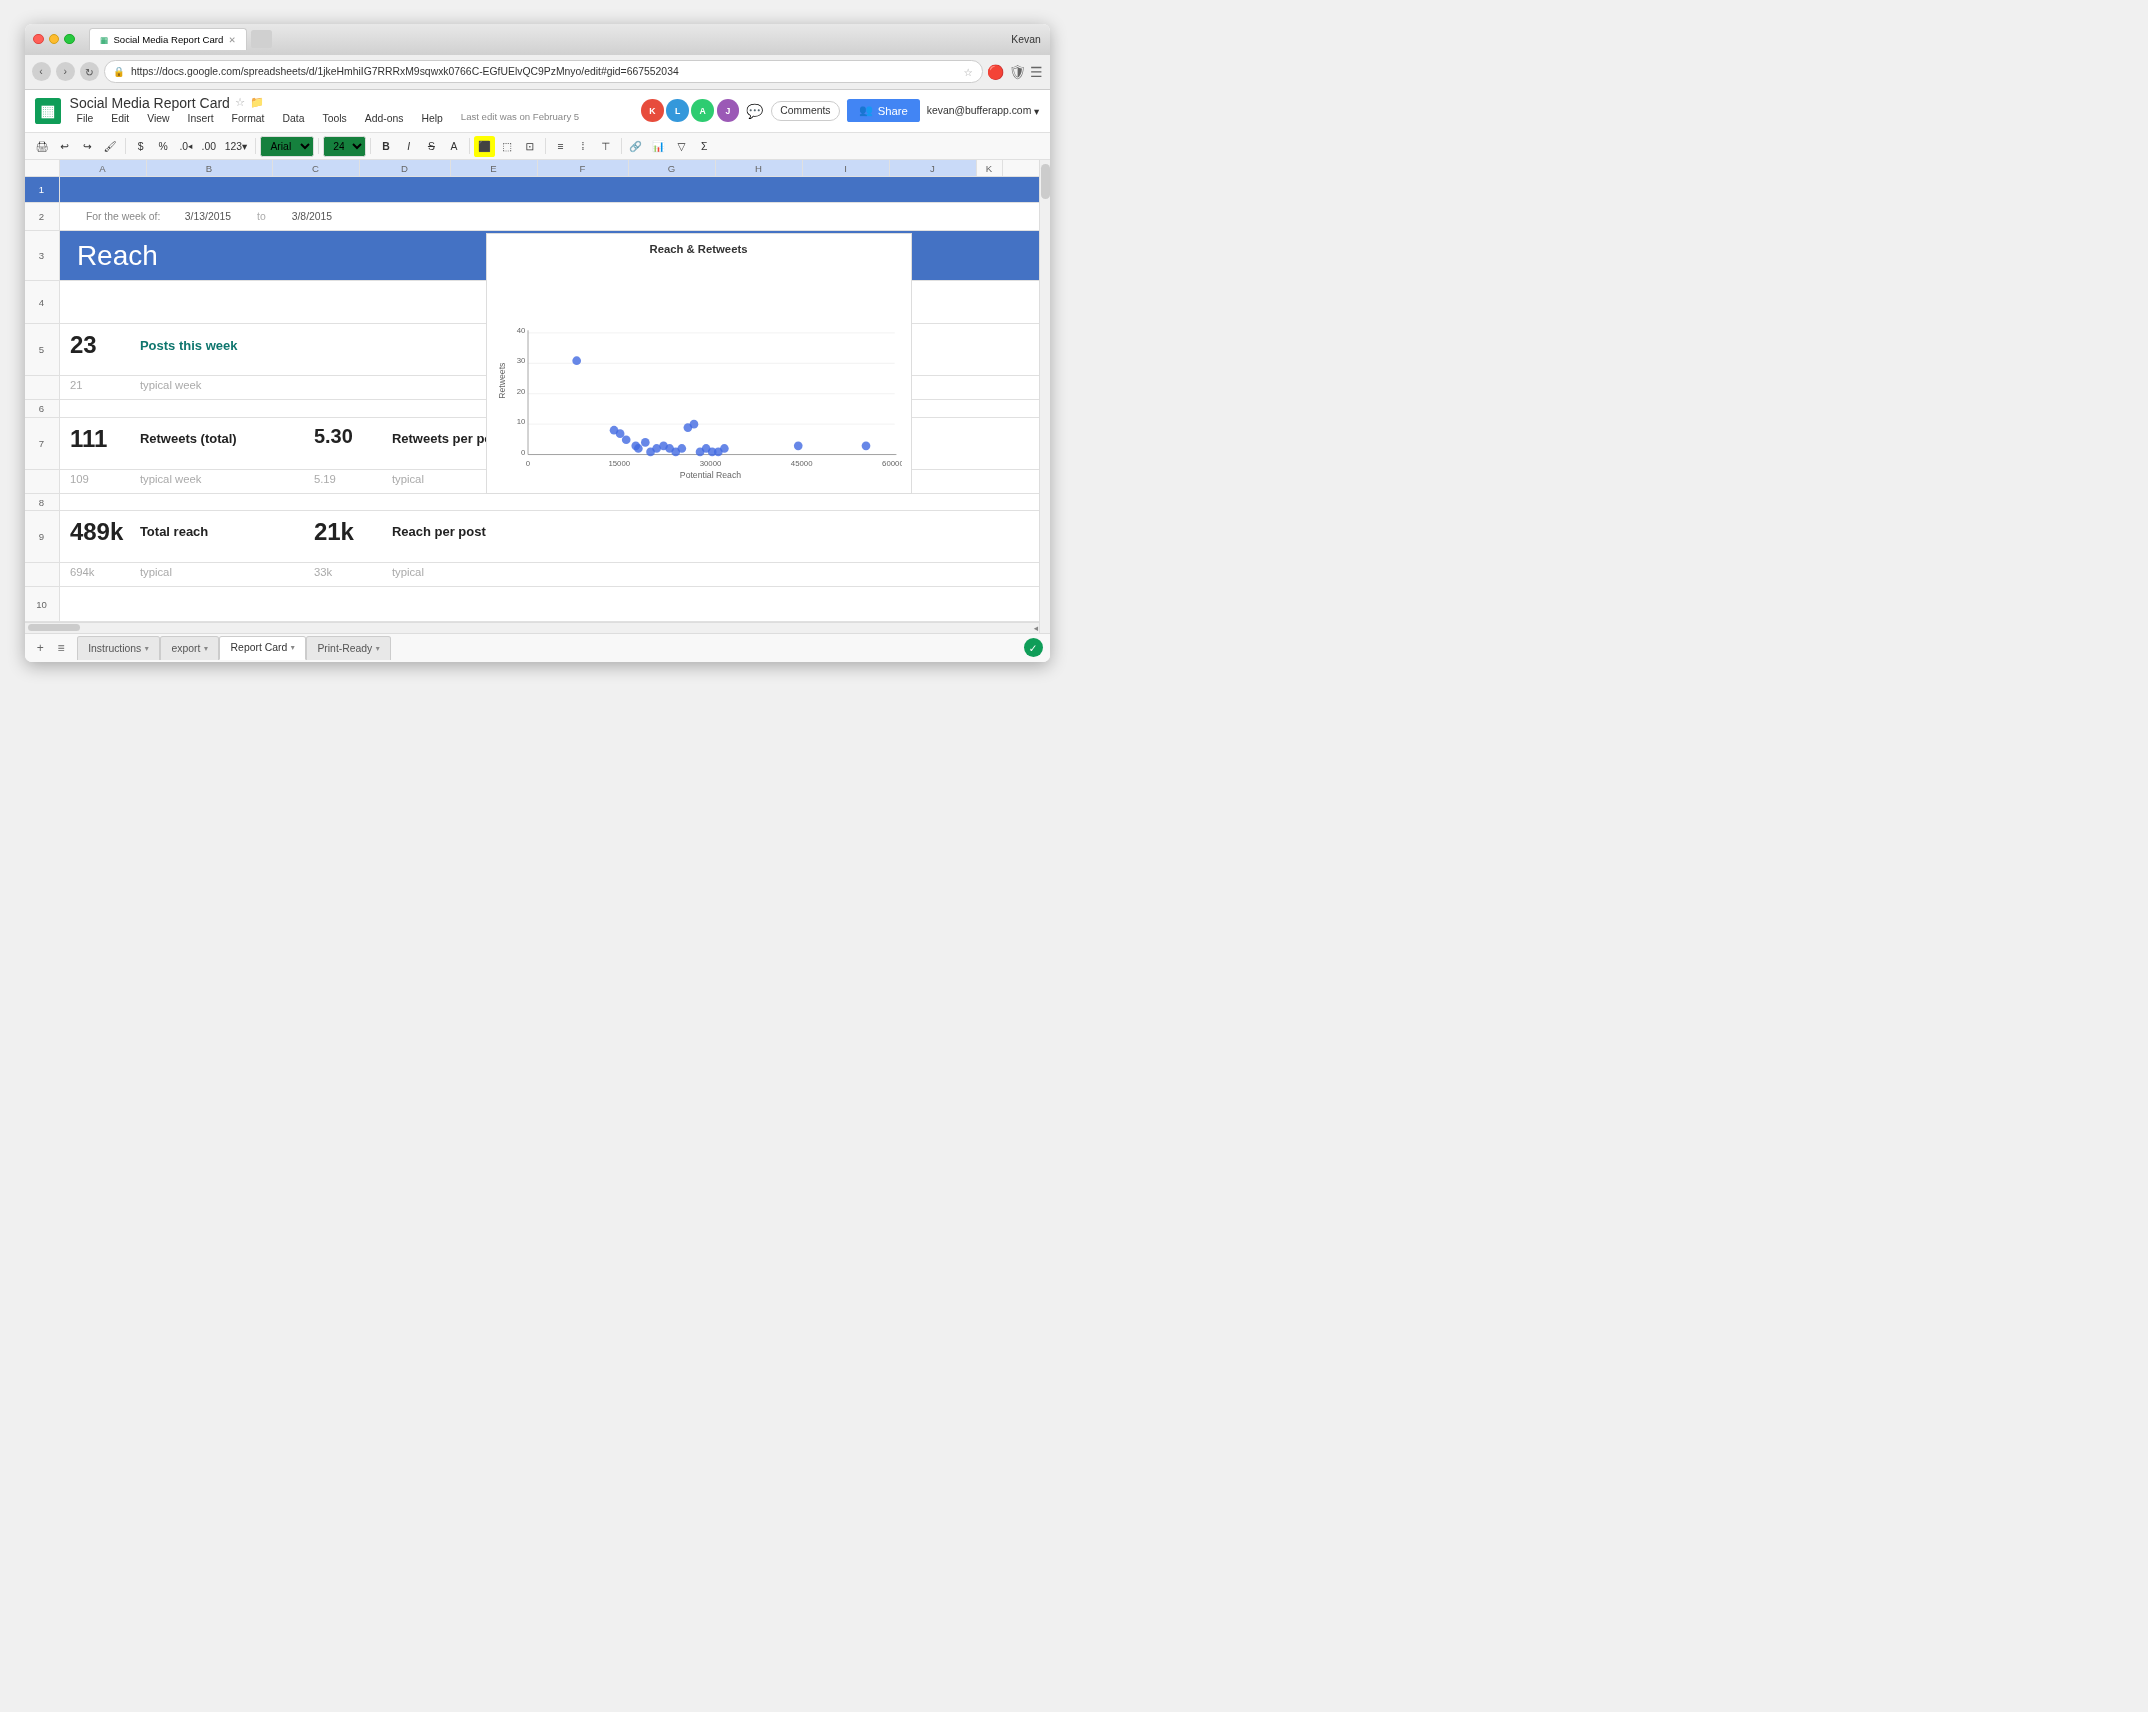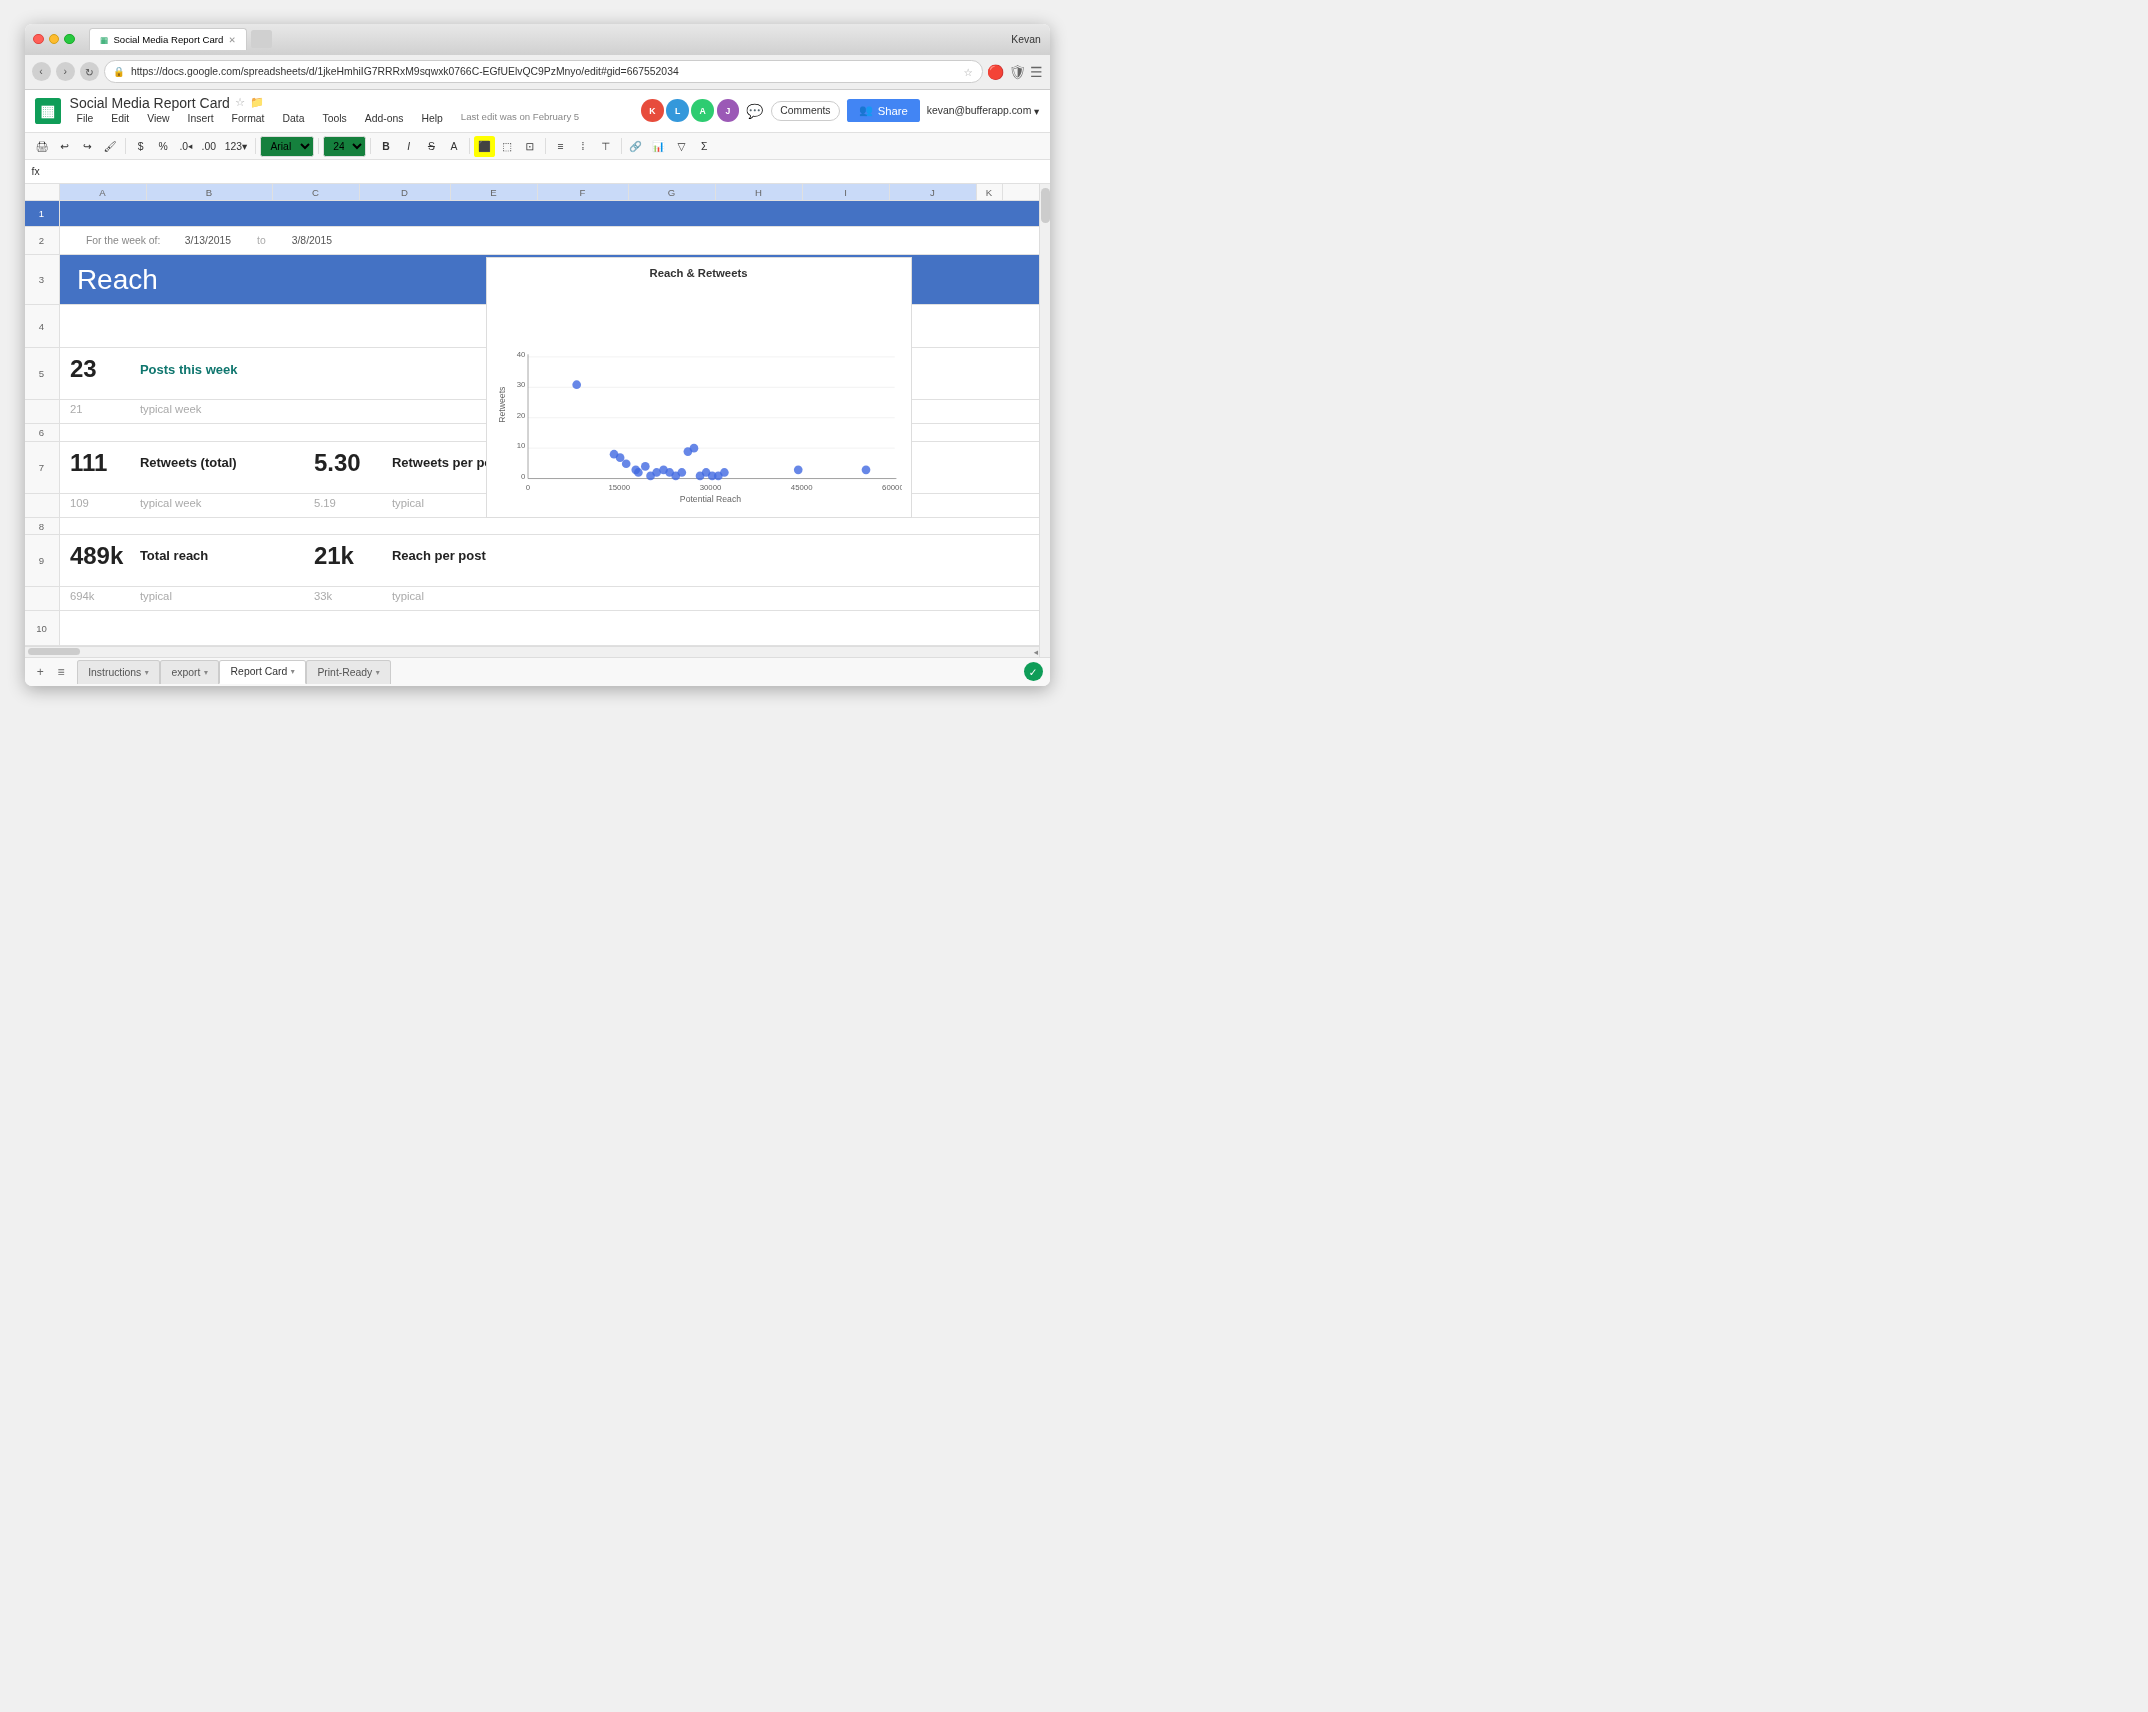--- a/index.html
+++ b/index.html
@@ -502,24 +502,20 @@
     <button class="fmt-btn">≡</button>
     <button class="fmt-btn">⁞</button>
     <button class="fmt-btn">⊤</button>
     <div class="fmt-sep"></div>
     <button class="fmt-btn">🔗</button>
     <button class="fmt-btn">📊</button>
     <button class="fmt-btn">▽</button>
     <button class="fmt-btn">Σ</button>
   </div>
 
-  <div class="formula-bar">
-    <span class="cell-ref">fx</span>
-    <div style="flex:1;border-left:0.9px solid #eee;padding-left:7px;"></div>
-  </div>
 
   <div class="scroll-area" style="position:relative;">
     <div style="display:flex; overflow:hidden;">
       <div style="flex:1; overflow:hidden;">
 
         <div style="display:flex; background:#f8f8f8; border-bottom:0.9px solid #e0e0e0;">
           <div style="width:35px;min-width:35px;border-right:0.9px solid #e0e0e0;"></div>
           <div class="col-header selected-col-header" style="width:87px;">A</div>
           <div class="col-header selected-col-header" style="width:126px;">B</div>
           <div class="col-header selected-col-header" style="width:87px;">C</div>
@@ -668,21 +664,21 @@
         <div class="row" style="min-height:52px;">
           <div class="row-num">7</div>
           <div style="flex:1; padding:7px 10.4px; display:flex; align-items:flex-start; gap:0;">
             <div style="width:70px;">
               <span style="font-size:24px;font-weight:bold;color:#222;">111</span>
             </div>
             <div style="width:174px;padding-top:5.2px;">
               <span style="font-size:13px;font-weight:bold;color:#222;">Retweets (total)</span>
             </div>
             <div style="width:78px;">
-              <span style="font-size:24px;font-weight:bold;color:#222;">5.30</span>
+              <span style="font-size:20px;font-weight:bold;color:#222;">5.30</span>
             </div>
             <div style="width:174px;padding-top:5.2px;">
               <span style="font-size:13px;font-weight:bold;color:#222;">Retweets per post</span>
             </div>
           </div>
         </div>
 
         <div class="row" style="min-height:24px;">
           <div class="row-num"></div>
           <div style="flex:1; padding:0 10.4px 7px; display:flex; align-items:flex-start; gap:0;">

